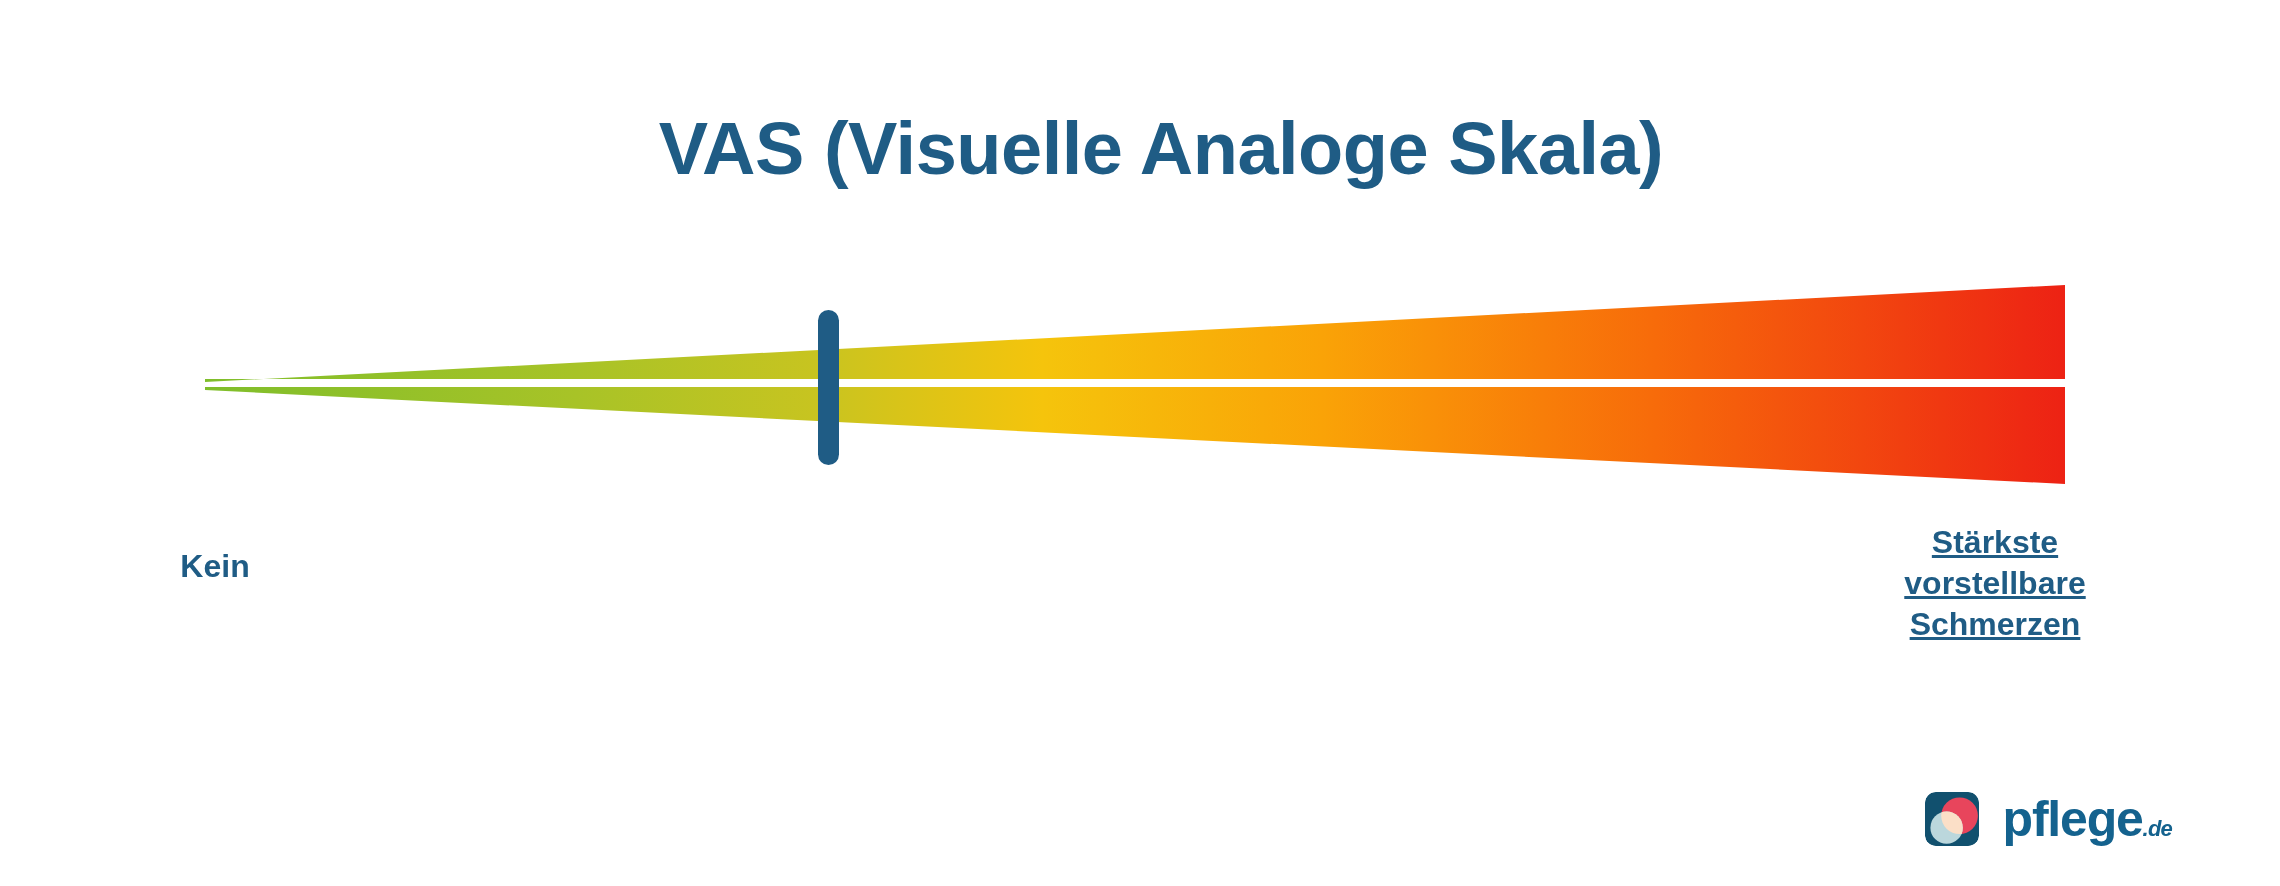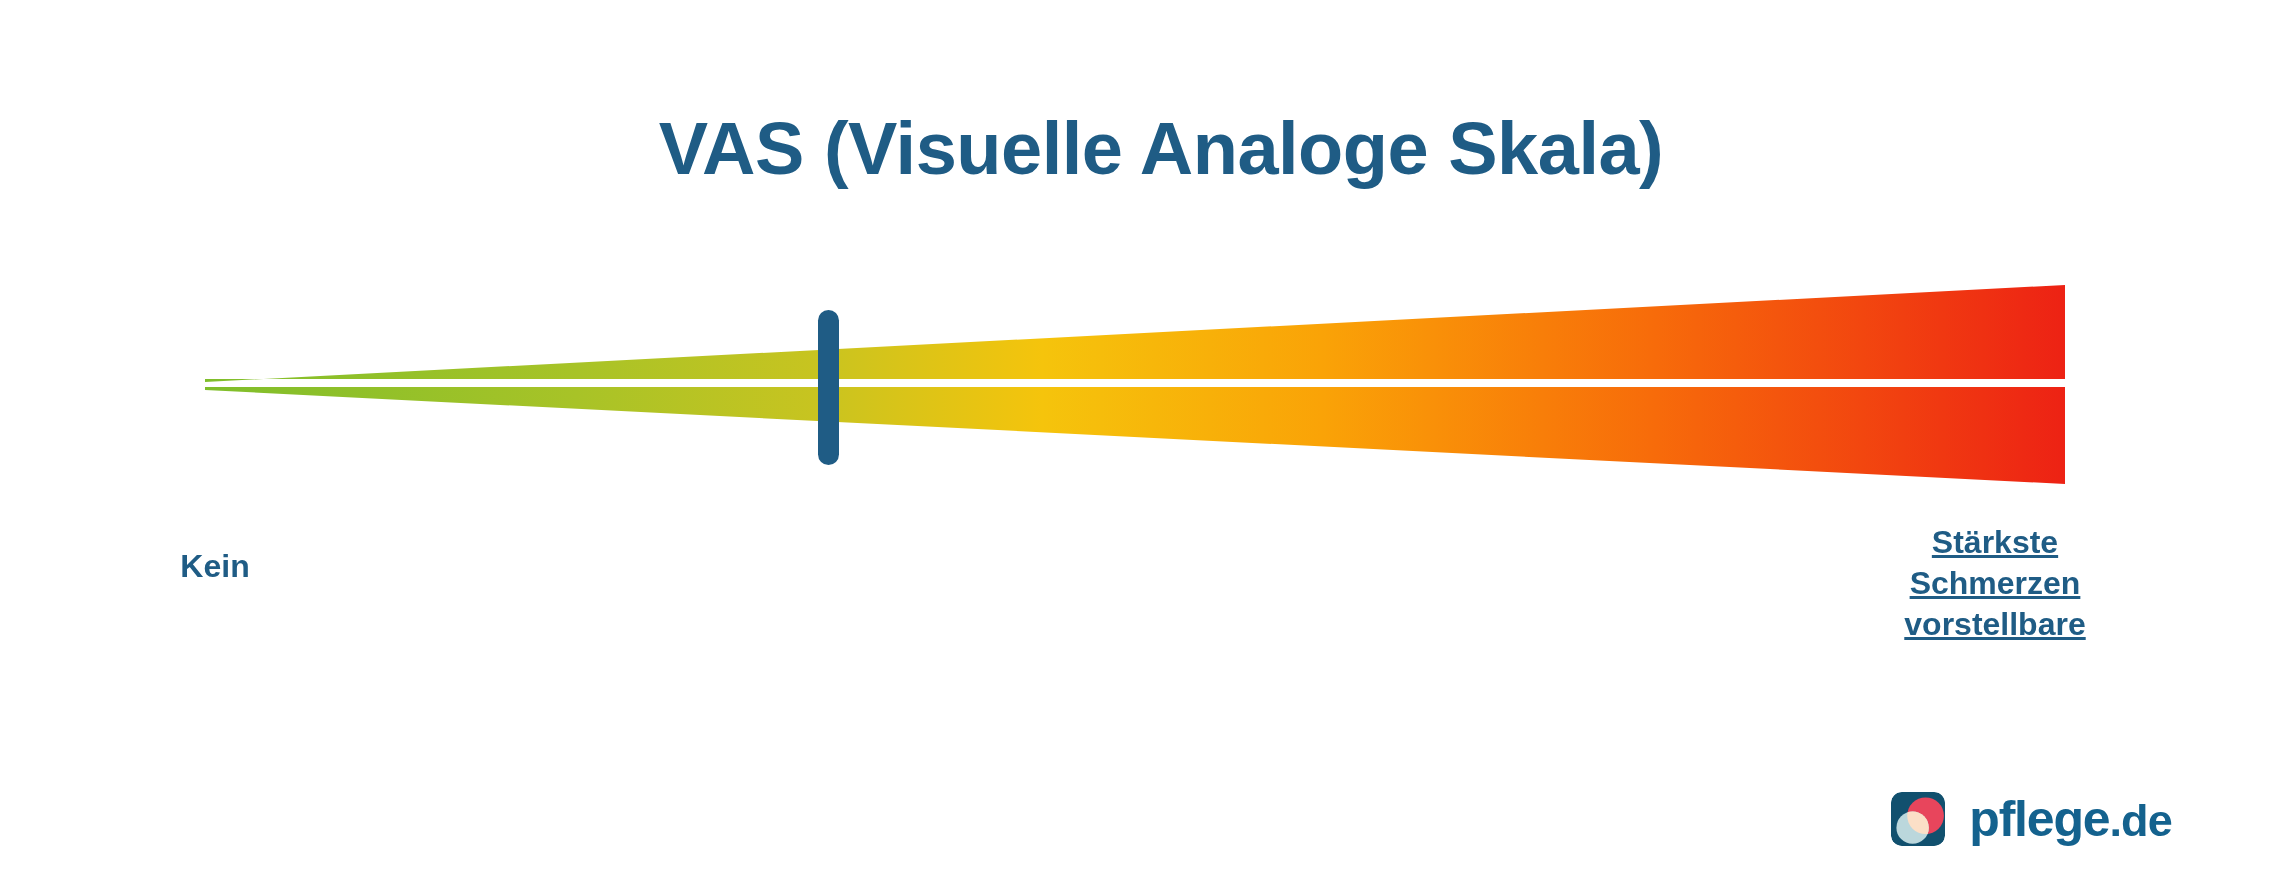--- a/index.html
+++ b/index.html
@@ -95,22 +95,23 @@
   .logo-word {
     font-size: 50px;
     font-weight: 700;
     color: #14628E;
     letter-spacing: -1.2px;
     line-height: 1;
     display: flex;
     align-items: baseline;
   }
   .logo-word .tld {
-    font-size: 45px;
+    font-size: 22px;
     letter-spacing: -0.8px;
+    font-style: italic;
   }
 </style>
 </head>
 <body>
 
 <div id="infographic">
 
   <div class="title">VAS (Visuelle Analoge Skala)</div>
 
   <div class="scale-wrap">
@@ -134,22 +135,22 @@
       <rect x="818" y="310" width="21" height="155" rx="10.5" ry="10.5" fill="#1F5C85"></rect>
     </svg>
   </div>
 
   <div class="label label-left">
     <span class="ln">Kein</span>
   </div>
 
   <div class="label label-right">
     <span class="ln">Stärkste</span>
+    <span class="ln">vorstellbare</span>
     <span class="ln">Schmerzen</span>
-    <span class="ln">vorstellbare</span>
   </div>
 
   <div class="logo">
     <svg class="logo-mark" viewBox="0 0 100 100" xmlns="http://www.w3.org/2000/svg">
       <defs>
         <clipPath id="sqClip">
           <rect x="0" y="0" width="100" height="100" rx="20" ry="20"></rect>
         </clipPath>
       </defs>
       <g clip-path="url(#sqClip)">

